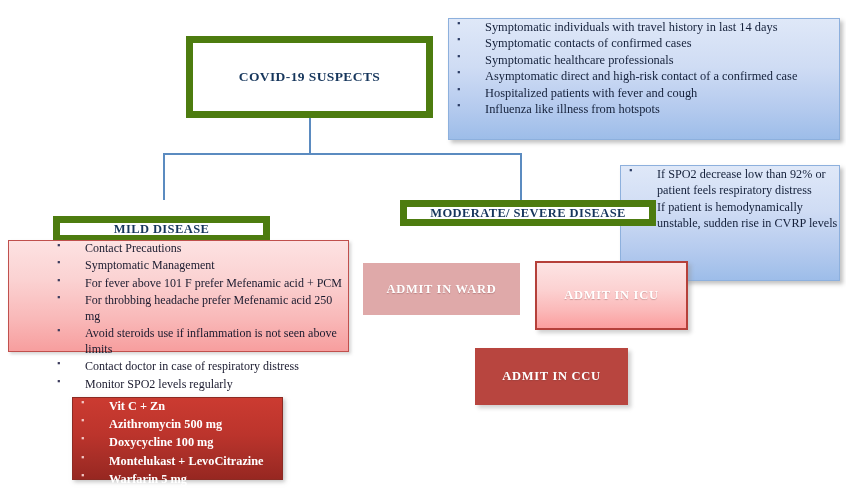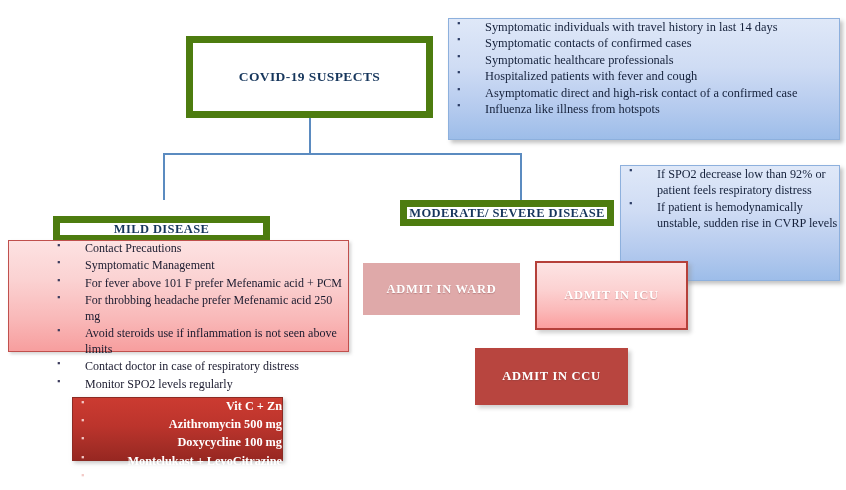--- a/index.html
+++ b/index.html
@@ -176,54 +176,54 @@
 
   <div class="box box-outline" style="left:186px; top:36px; width:247px; height:82px;">
     <span class="label" style="font-size:13.5px;">COVID-19 SUSPECTS</span>
   </div>
 
   <div class="box box-blue" style="left:448px; top:18px; width:392px; height:122px;">
     <ul class="bullets blue-list">
       <li>Symptomatic individuals with travel history in last 14 days</li>
       <li>Symptomatic contacts of confirmed cases</li>
       <li>Symptomatic healthcare professionals</li>
+      <li>Asymptomatic direct and high-risk contact of a confirmed case</li>
       <li>Hospitalized patients with fever and cough</li>
-      <li>Asymptomatic direct and high-risk contact of a confirmed case</li>
       <li>Influenza like illness from hotspots</li>
     </ul>
   </div>
 
   <div class="box box-blue" style="left:620px; top:165px; width:220px; height:116px;">
     <ul class="bullets blue-list-sm">
       <li>If SPO2 decrease low than 92% or patient feels respiratory distress</li>
       <li>If patient is hemodynamically unstable, sudden rise in CVRP levels</li>
     </ul>
   </div>
 
   <div class="box box-outline" style="left:53px; top:200px; width:217px; height:26px;margin-top:16px;">
     <span class="label" style="font-size:12.5px;">MILD DISEASE</span>
   </div>
 
-  <div class="box box-outline" style="left:400px; top:200px; width:214px; height:26px;">
+  <div class="box box-outline" style="left:400px; top:200px; width:256px; height:26px;">
     <span class="label" style="font-size:12.5px;">MODERATE/ SEVERE DISEASE</span>
   </div>
 
   <div class="box box-pink" style="left:8px; top:240px; width:341px; height:112px;">
     <ul class="bullets pink-list">
       <li>Contact Precautions</li>
       <li>Symptomatic Management</li>
       <li>For fever above 101 F prefer Mefenamic acid + PCM</li>
       <li>For throbbing headache prefer Mefenamic acid 250 mg</li>
       <li>Avoid steroids use if inflammation is not seen above limits</li>
       <li>Contact doctor in case of respiratory distress</li>
       <li>Monitor SPO2 levels regularly</li>
     </ul>
   </div>
 
-  <div class="box box-red" style="left:72px; top:397px; width:211px; height:64px;text-align:right;">
+  <div class="box box-red" style="left:72px; top:397px; width:211px; height:83px;">
     <ul class="bullets red-list">
       <li>Vit C + Zn</li>
       <li>Azithromycin 500 mg</li>
       <li>Doxycycline 100 mg</li>
       <li>Montelukast + LevoCitrazine</li>
       <li>Warfarin 5 mg</li>
     </ul>
   </div>
 
   <div class="box box-ward" style="left:363px; top:263px; width:157px; height:52px;">

